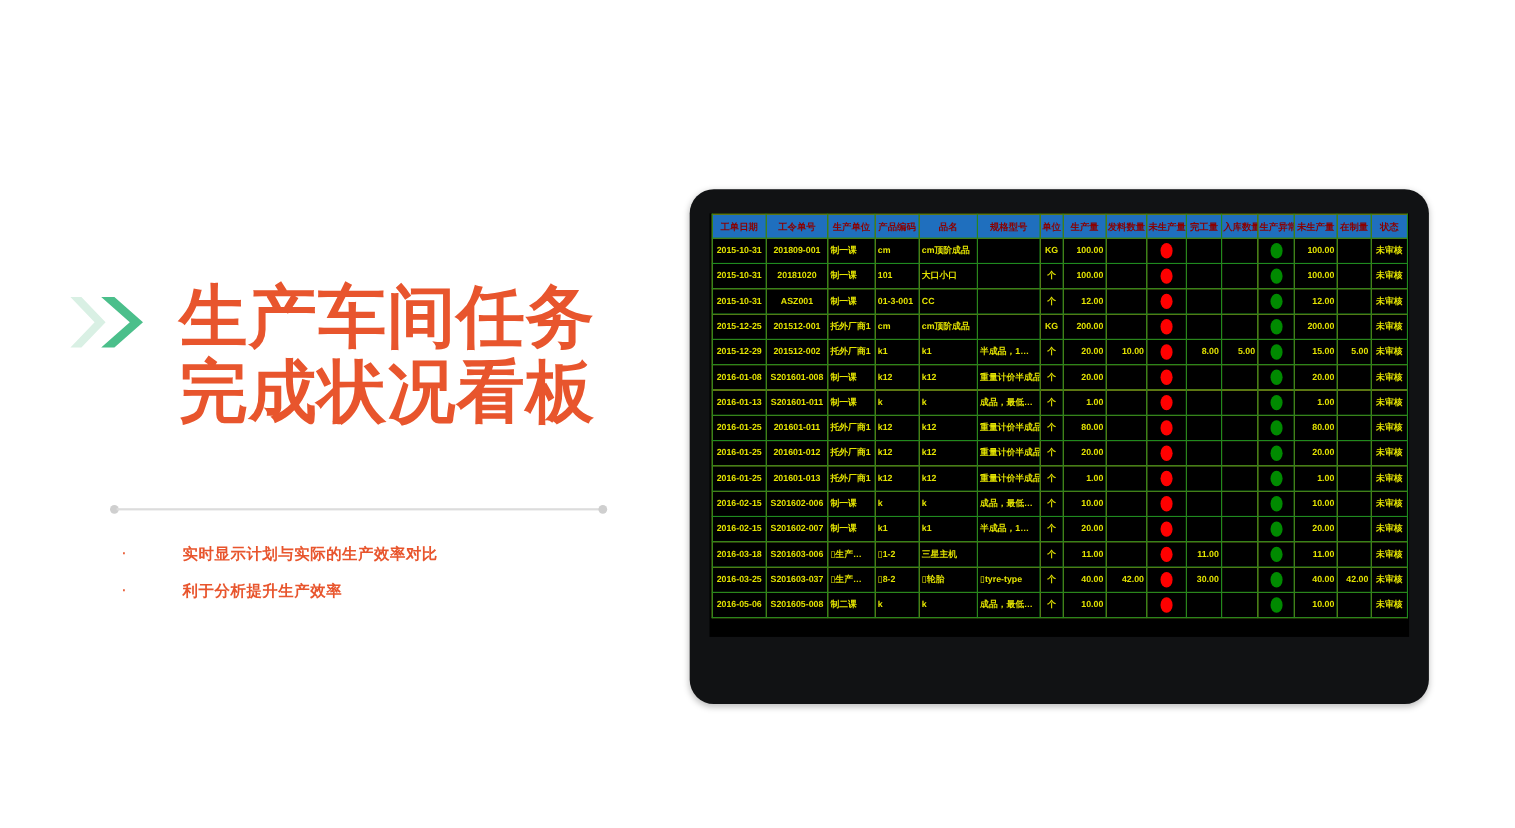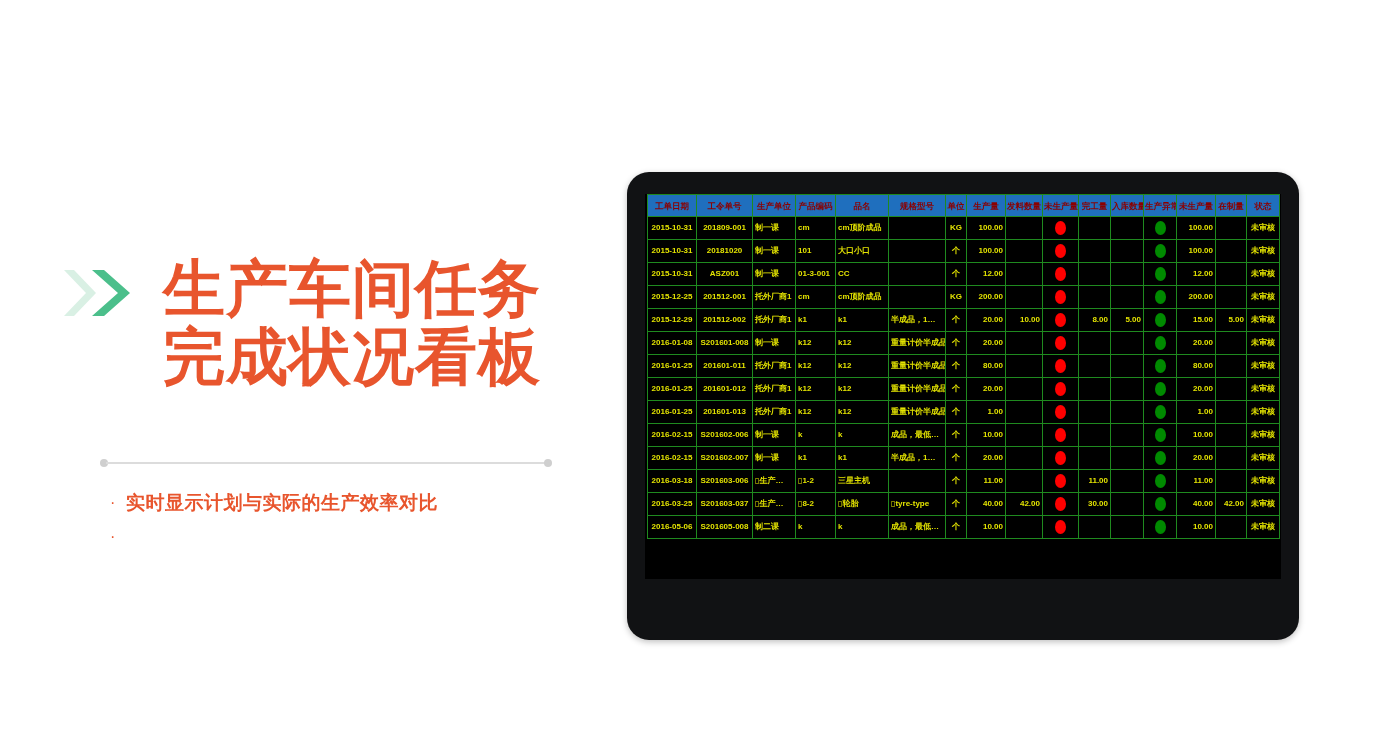--- a/index.html
+++ b/index.html
@@ -88,25 +88,26 @@
   .bullet-mark {
     color: #E8552D;
     font-size: 16px;
     line-height: 26px;
     width: 16px;
     flex: 0 0 16px;
     text-align: left;
   }
   .bullet-text {
     color: #E8552D;
-    font-size: 19px;
+    font-size: 14px;
     line-height: 26px;
     font-weight: bold;
     letter-spacing: 0.5px;
     white-space: nowrap;
+    margin-left: 40px;
   }
 
   
   #tablet {
     position: absolute;
     left: 627px;
     top: 172px;
     width: 672px;
     height: 468px;
     background: #111214;
@@ -194,20 +195,21 @@
     <div class="rule-dot right"></div>
   </div>
 
   <div id="bullet-list">
     <div class="bullet-row">
       <span class="bullet-mark">·</span>
       <span class="bullet-text">实时显示计划与实际的生产效率对比</span>
     </div>
     <div class="bullet-row">
       <span class="bullet-mark">·</span>
+      <span class="bullet-text">利于分析提升生产效率</span>
     </div>
   </div>
 
 </div>
 
 <div id="tablet">
   <div id="tablet-screen">
     <table id="kanban-table">
       <thead>
         <tr id="header-row">
@@ -356,20 +358,42 @@
             <td class="col-num"></td>
             <td class="col-num"></td>
             <td class="col-ctr">
               <span class="dot green"></span>
             </td>
             <td class="col-num">20.00</td>
             <td class="col-num"></td>
             <td class="col-ctr">未审核</td>
           </tr>
           <tr>
+            <td class="col-ctr">2016-01-13</td>
+            <td class="col-ctr">S201601-011</td>
+            <td class="col-lft">制一课</td>
+            <td class="col-lft">k</td>
+            <td class="col-lft">k</td>
+            <td class="col-lft">成品，最低…</td>
+            <td class="col-ctr">个</td>
+            <td class="col-num">1.00</td>
+            <td class="col-num"></td>
+            <td class="col-ctr">
+              <span class="dot red"></span>
+            </td>
+            <td class="col-num"></td>
+            <td class="col-num"></td>
+            <td class="col-ctr">
+              <span class="dot green"></span>
+            </td>
+            <td class="col-num">1.00</td>
+            <td class="col-num"></td>
+            <td class="col-ctr">未审核</td>
+          </tr>
+          <tr>
             <td class="col-ctr">2016-01-25</td>
             <td class="col-ctr">201601-011</td>
             <td class="col-lft">托外厂商1</td>
             <td class="col-lft">k12</td>
             <td class="col-lft">k12</td>
             <td class="col-lft">重量计价半成品</td>
             <td class="col-ctr">个</td>
             <td class="col-num">80.00</td>
             <td class="col-num"></td>
             <td class="col-ctr">

